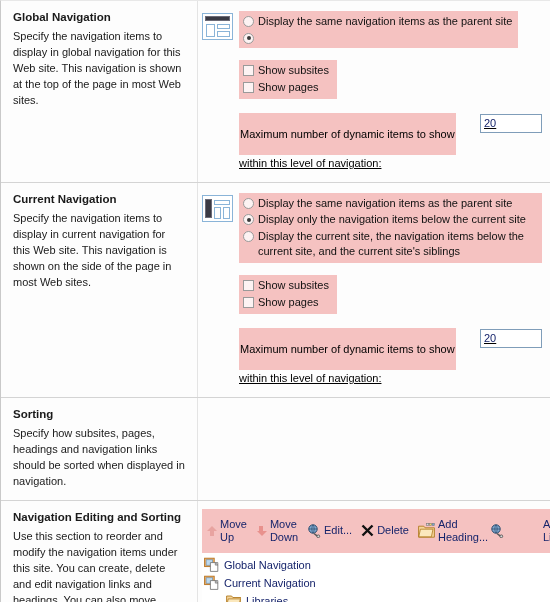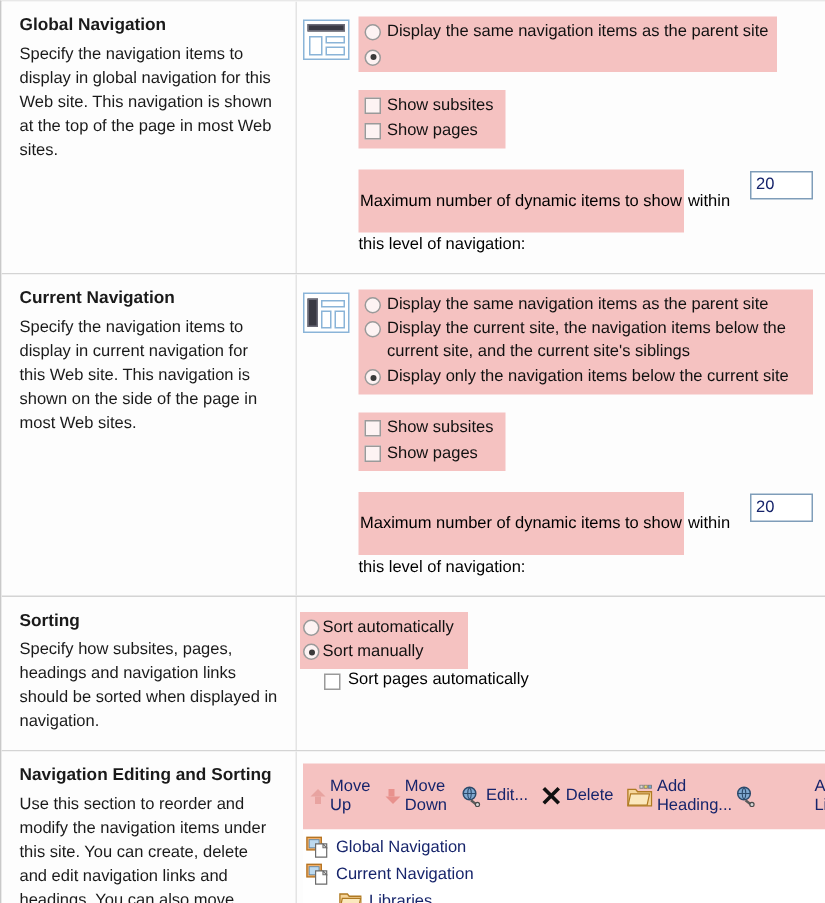--- a/index.html
+++ b/index.html
@@ -73,21 +73,21 @@
   .nav-thumb .l {
     position: absolute; background: #ffffff; border: 1px solid #8ab4d8;
   }
   .thumb-g .l1 { left: 3px; top: 10px; width: 9px; height: 13px; }
   .thumb-g .l2 { left: 14px; top: 10px; width: 13px; height: 5px; }
   .thumb-g .l3 { left: 14px; top: 17px; width: 13px; height: 6px; }
   .thumb-c .l1 { left: 11px; top: 4px; width: 16px; height: 5px; }
   .thumb-c .l2 { left: 11px; top: 11px; width: 7px; height: 12px; }
   .thumb-c .l3 { left: 20px; top: 11px; width: 7px; height: 12px; }
 
-  .opt-row { display: flex; align-items: flex-start; }
+  .opt-row { display: flex; align-items: flex-start; text-decoration: underline; }
 
   
   .hl {
     background: #f5c2c1;
     display: inline-block;
   }
 
   .radio-group { padding: 2px 6px 3px 4px; }
   .check-group { padding: 2px 8px 3px 4px; margin-top: 12px; }
 
@@ -125,21 +125,21 @@
 
   .max-row {
     margin-top: 14px;
     display: flex;
     align-items: flex-start;
     justify-content: space-between;
   }
   .max-text { font-size: 11px; line-height: 1.5; max-width: 268px; }
   .max-text .hl { padding: 13px 1px; }
   .num-input {
-    width: 42px; height: 19px;
+    width: 62px; height: 19px;
     border: 1px solid #7f9db9;
     background: #ffffff;
     font-family: "Liberation Sans", sans-serif;
     font-size: 11px;
     color: #16246b;
     padding: 1px 3px;
     margin-top: 1px;
   }
 
   
@@ -289,26 +289,26 @@
             <div class="l l2"></div>
             <div class="l l3"></div>
         </div>
         <div style="padding-left:6px;">
           <div class="hl radio-group">
             <div class="opt">
               <span class="radio"></span>
               <span class="lbl">Display the same navigation items as the parent site</span>
             </div>
             <div class="opt">
+              <span class="radio on"></span>
+              <span class="lbl">Display only the navigation items below the current site</span>
+            </div>
+            <div class="opt">
               <span class="radio"></span>
               <span class="lbl wrap" style="max-width:300px;">Display the current site, the navigation items below the current site, and the current site's siblings</span>
-            </div>
-            <div class="opt">
-              <span class="radio on"></span>
-              <span class="lbl">Display only the navigation items below the current site</span>
             </div>
           </div>
 
           <div class="hl check-group">
             <div class="opt">
               <span class="checkbox"></span>
               <span class="lbl">Show subsites</span>
             </div>
             <div class="opt">
               <span class="checkbox"></span>
@@ -324,36 +324,20 @@
           </div>
         </div>
       </div>
     </div>
   </div>
 
   <div class="section">
     <div class="left-col">
       <div class="sec-title">Sorting</div>
       <div class="sec-desc">Specify how subsites, pages, headings and navigation links should be sorted when displayed in navigation.</div>
-    </div>
-    <div class="right-col sort-wrap">
-      <div class="hl radio-group" style="padding:2px 10px 3px 2px;">
-        <div class="opt">
-          <span class="radio"></span>
-          <span class="lbl" style="padding-left:2px;">Sort automatically</span>
-        </div>
-        <div class="opt">
-          <span class="radio on"></span>
-          <span class="lbl" style="padding-left:2px;">Sort manually</span>
-        </div>
-      </div>
-      <div class="sort-extra">
-        <span class="checkbox plain"></span>
-        <span class="lbl">Sort pages automatically</span>
-      </div>
     </div>
   </div>
 
   <div class="section last">
     <div class="left-col">
       <div class="sec-title">Navigation Editing and Sorting</div>
       <div class="sec-desc">Use this section to reorder and modify the navigation items under this site. You can create, delete and edit navigation links and headings. You can also move navigation items under headings and choose to display or hide pages and subsites.</div>
     </div>
     <div class="right-col" style="padding:8px 0 0 2px;">
 

